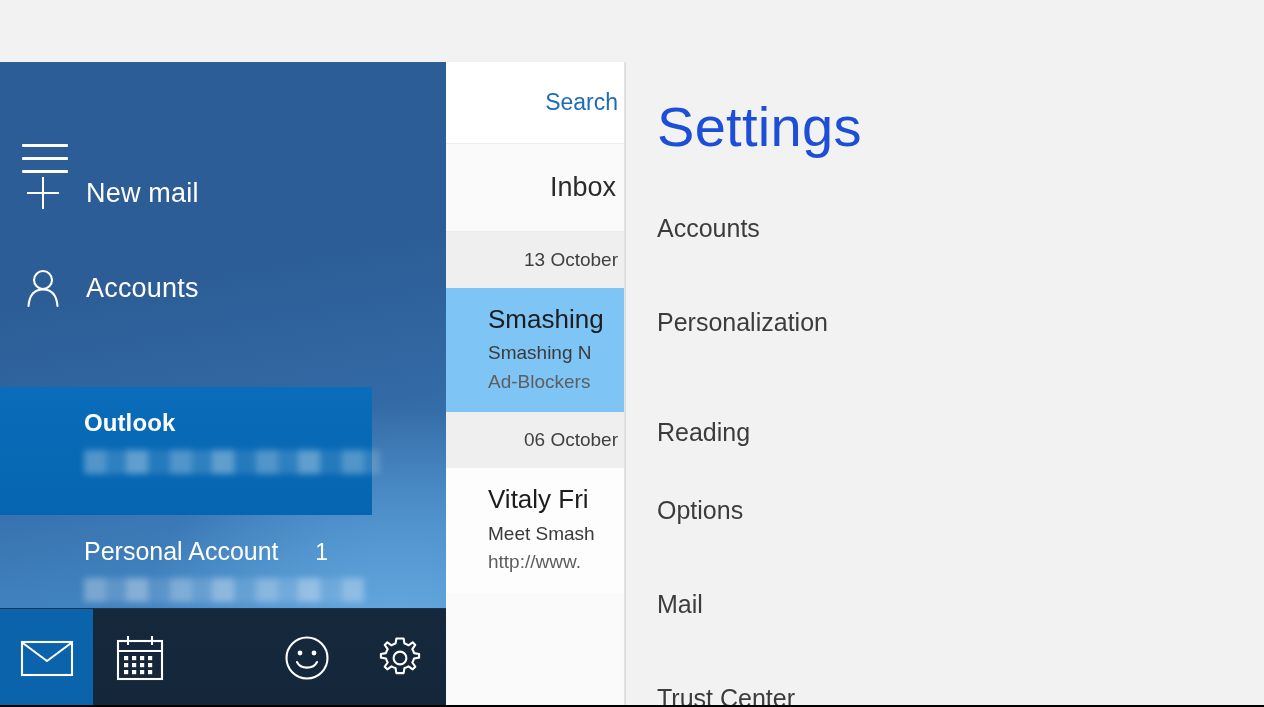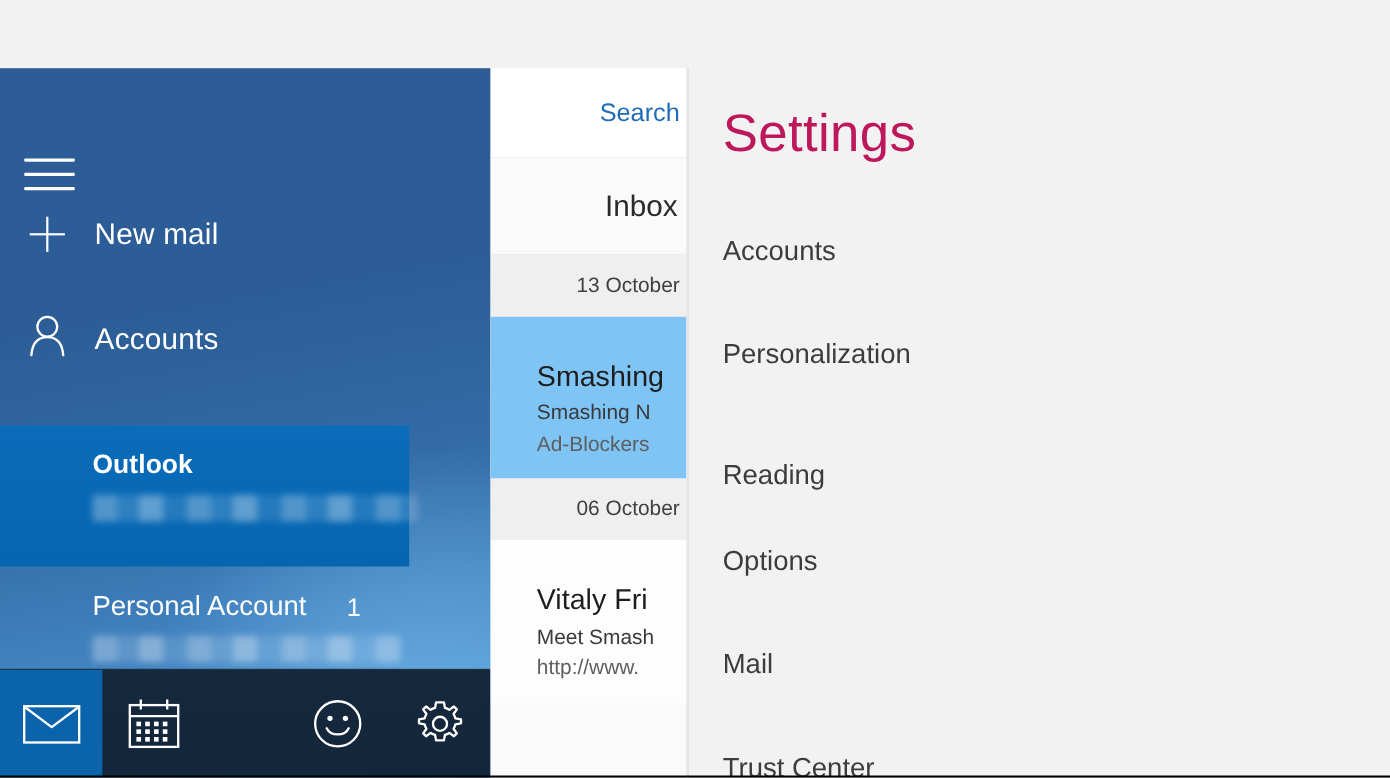--- a/index.html
+++ b/index.html
@@ -60,21 +60,21 @@
     position:absolute; left:0; width:46px; height:3px;
     background:#ffffff; border-radius:1px; display:block;
   }
   .hamburger i:nth-child(1){ top:0; }
   .hamburger i:nth-child(2){ top:13px; }
   .hamburger i:nth-child(3){ top:26px; }
 
   .nav-row {
     position:absolute; left:0;
     width:440px; height:72px;
-    display:flex; align-items:flex-end;
+    display:flex; align-items:center;
     cursor:pointer;
   }
   .nav-row .nav-ico {
     width:86px;
     display:flex; align-items:center; justify-content:center;
     flex:0 0 86px;
   }
   .nav-row .nav-label {
     font-size:27px; color:#ffffff; font-weight:300;
     letter-spacing:0.2px;
@@ -179,42 +179,42 @@
 
   .msg {
     padding:14px 0 16px 42px;
     background:#fdfdfd;
     cursor:pointer;
     overflow:hidden;
   }
   .msg.selected { background:#7ec4f5; }
   .msg .m-from {
     font-size:26px; color:#1d1d1d; font-weight:300;
-    white-space:nowrap; line-height:1.32;margin-top:23px;
+    white-space:nowrap; line-height:1.32;
   }
   .msg .m-subject {
     font-size:19px; color:#3a3a3a; font-weight:400;
     white-space:nowrap; line-height:1.5; margin-top:3px;
   }
   .msg .m-preview {
     font-size:19px; color:#5e5e5e; font-weight:400;
     white-space:nowrap; line-height:1.5;
   }
 
   
   .settings {
     position:absolute; left:625px; top:62px;
     width:639px; height:645px;
     background:#f2f2f2;
     border-left:1px solid #dcdcdc;
     overflow:hidden;
   }
   .settings-title {
     position:absolute; left:31px; top:32px;
-    font-size:48px; color:#be185d; font-weight:300;
+    font-size:56px; color:#1d4ed8; font-weight:300;
     letter-spacing:0.3px;
   }
   .set-item {
     position:absolute; left:31px;
     font-size:25px; color:#3c3c3c; font-weight:300;
     cursor:pointer; white-space:nowrap;
   }
 
   
   .edge-bottom {

